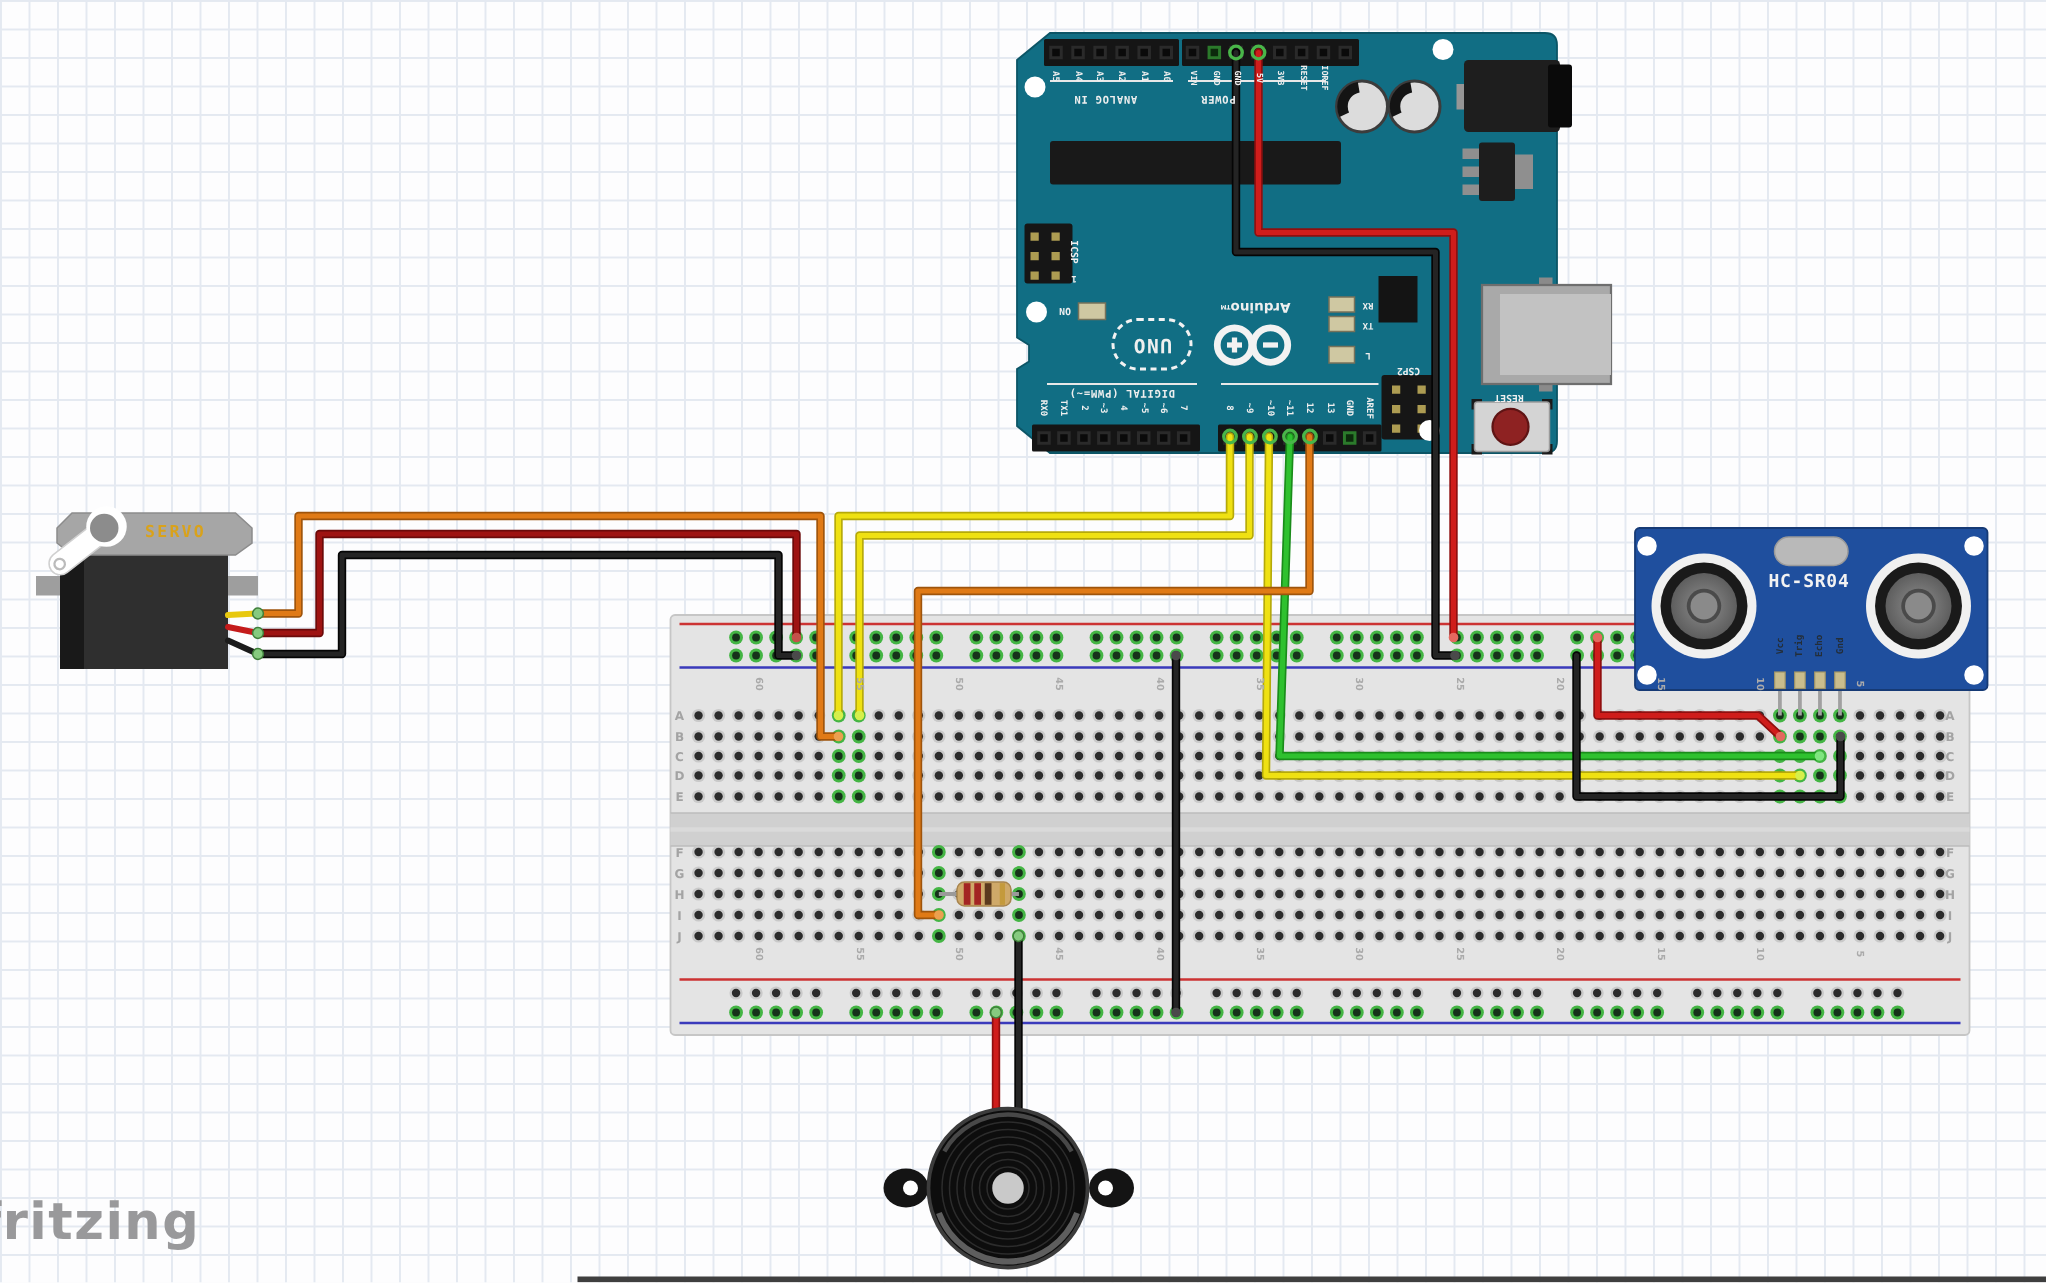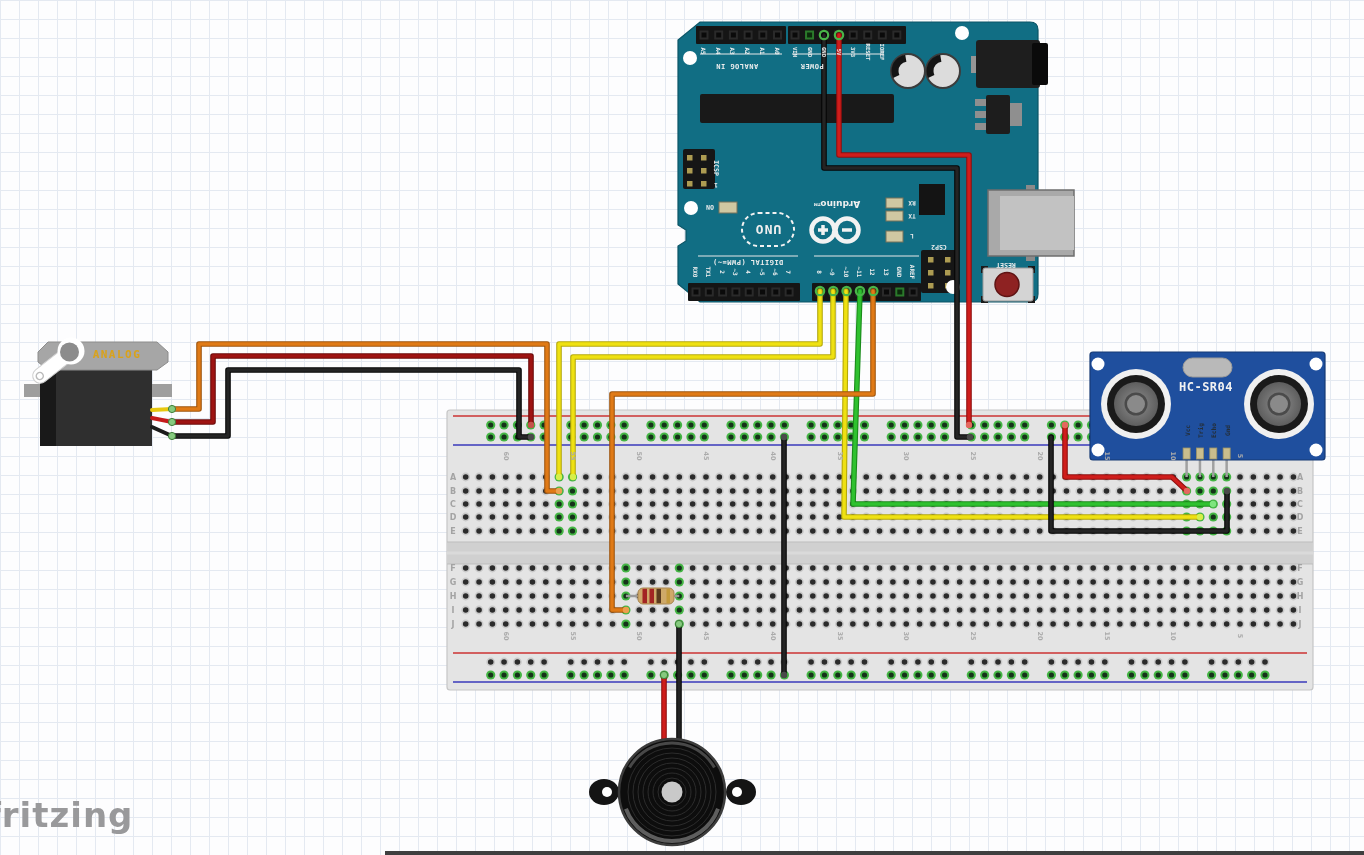--- a/index.html
+++ b/index.html
@@ -1974,21 +1974,21 @@
   <div class="lbl r180" style="left:741px;top:221px;width:54px;height:18px;font-size:13px;letter-spacing:1px;">UNO</div>
   <div class="lbl r180" style="left:699px;top:202px;width:22px;height:11px;font-size:6.5px;">ON</div>
   <div class="lbl r180" style="left:904px;top:199px;width:16px;height:10px;font-size:6px;">RX</div>
   <div class="lbl r180" style="left:904px;top:212px;width:16px;height:10px;font-size:6px;">TX</div>
   <div class="lbl r180" style="left:906px;top:232px;width:12px;height:10px;font-size:6px;">L</div>
   <div class="lbl r180" style="left:984px;top:260px;width:44px;height:10px;font-size:6.5px;">RESET</div>
   <div class="lbl r90" style="left:702px;top:162px;width:28px;height:12px;font-size:6.5px;">ICSP</div>
   <div class="lbl r180" style="left:710px;top:181px;width:12px;height:10px;font-size:6px;">1</div>
   <div class="lbl r180" style="left:917px;top:242px;width:44px;height:10px;font-size:6.5px;">CSP2</div>
 
-  <div class="lbl" style="left:89px;top:348px;width:56px;height:13px;font-size:11px;color:#d9a21b;letter-spacing:1.5px;">ANALOG</div>
+  <div class="lbl" style="left:89px;top:348px;width:56px;height:13px;font-size:11px;color:#d9a21b;letter-spacing:1.5px;">SERVO</div>
   <div class="lbl" style="left:1176px;top:380px;width:60px;height:13px;font-size:12px;color:#f2f2f2;letter-spacing:.5px;">HC-SR04</div>
 <div class="lbl" style="left:448px;top:472px;width:10px;height:10px;font-size:8px;color:#a3a3a3;font-family:&quot;DejaVu Sans&quot;,sans-serif;">A</div>
     <div class="lbl" style="left:1295px;top:472px;width:10px;height:10px;font-size:8px;color:#a3a3a3;font-family:&quot;DejaVu Sans&quot;,sans-serif;">A</div>
     <div class="lbl" style="left:448px;top:486px;width:10px;height:10px;font-size:8px;color:#a3a3a3;font-family:&quot;DejaVu Sans&quot;,sans-serif;">B</div>
     <div class="lbl" style="left:1295px;top:486px;width:10px;height:10px;font-size:8px;color:#a3a3a3;font-family:&quot;DejaVu Sans&quot;,sans-serif;">B</div>
     <div class="lbl" style="left:448px;top:499px;width:10px;height:10px;font-size:8px;color:#a3a3a3;font-family:&quot;DejaVu Sans&quot;,sans-serif;">C</div>
     <div class="lbl" style="left:1295px;top:499px;width:10px;height:10px;font-size:8px;color:#a3a3a3;font-family:&quot;DejaVu Sans&quot;,sans-serif;">C</div>
     <div class="lbl" style="left:448px;top:512px;width:10px;height:10px;font-size:8px;color:#a3a3a3;font-family:&quot;DejaVu Sans&quot;,sans-serif;">D</div>
     <div class="lbl" style="left:1295px;top:512px;width:10px;height:10px;font-size:8px;color:#a3a3a3;font-family:&quot;DejaVu Sans&quot;,sans-serif;">D</div>
     <div class="lbl" style="left:448px;top:526px;width:10px;height:10px;font-size:8px;color:#a3a3a3;font-family:&quot;DejaVu Sans&quot;,sans-serif;">E</div>

